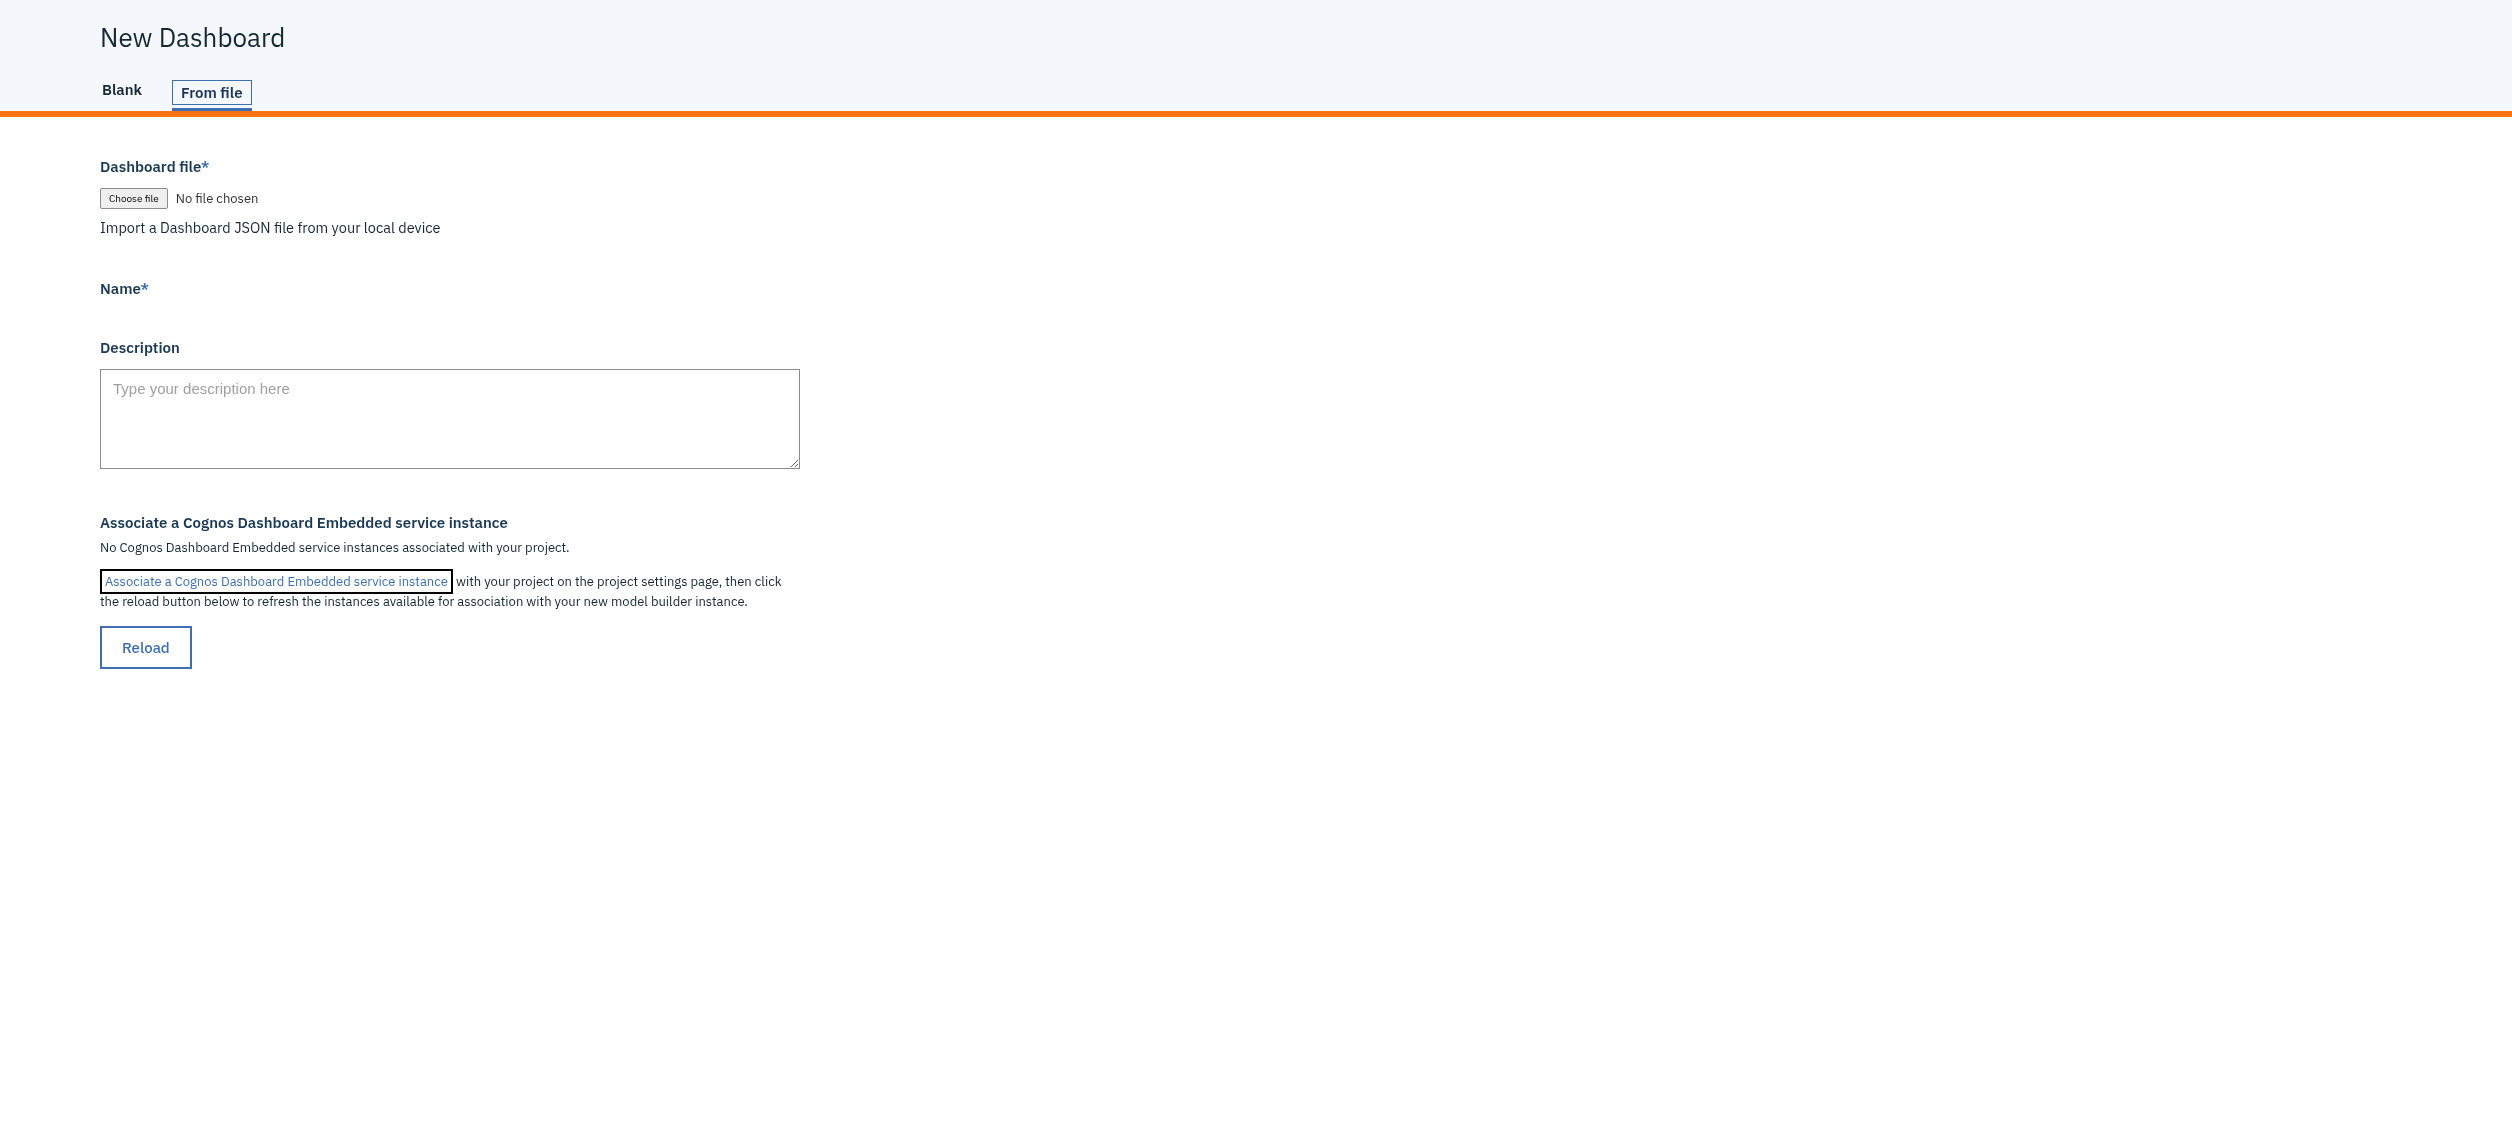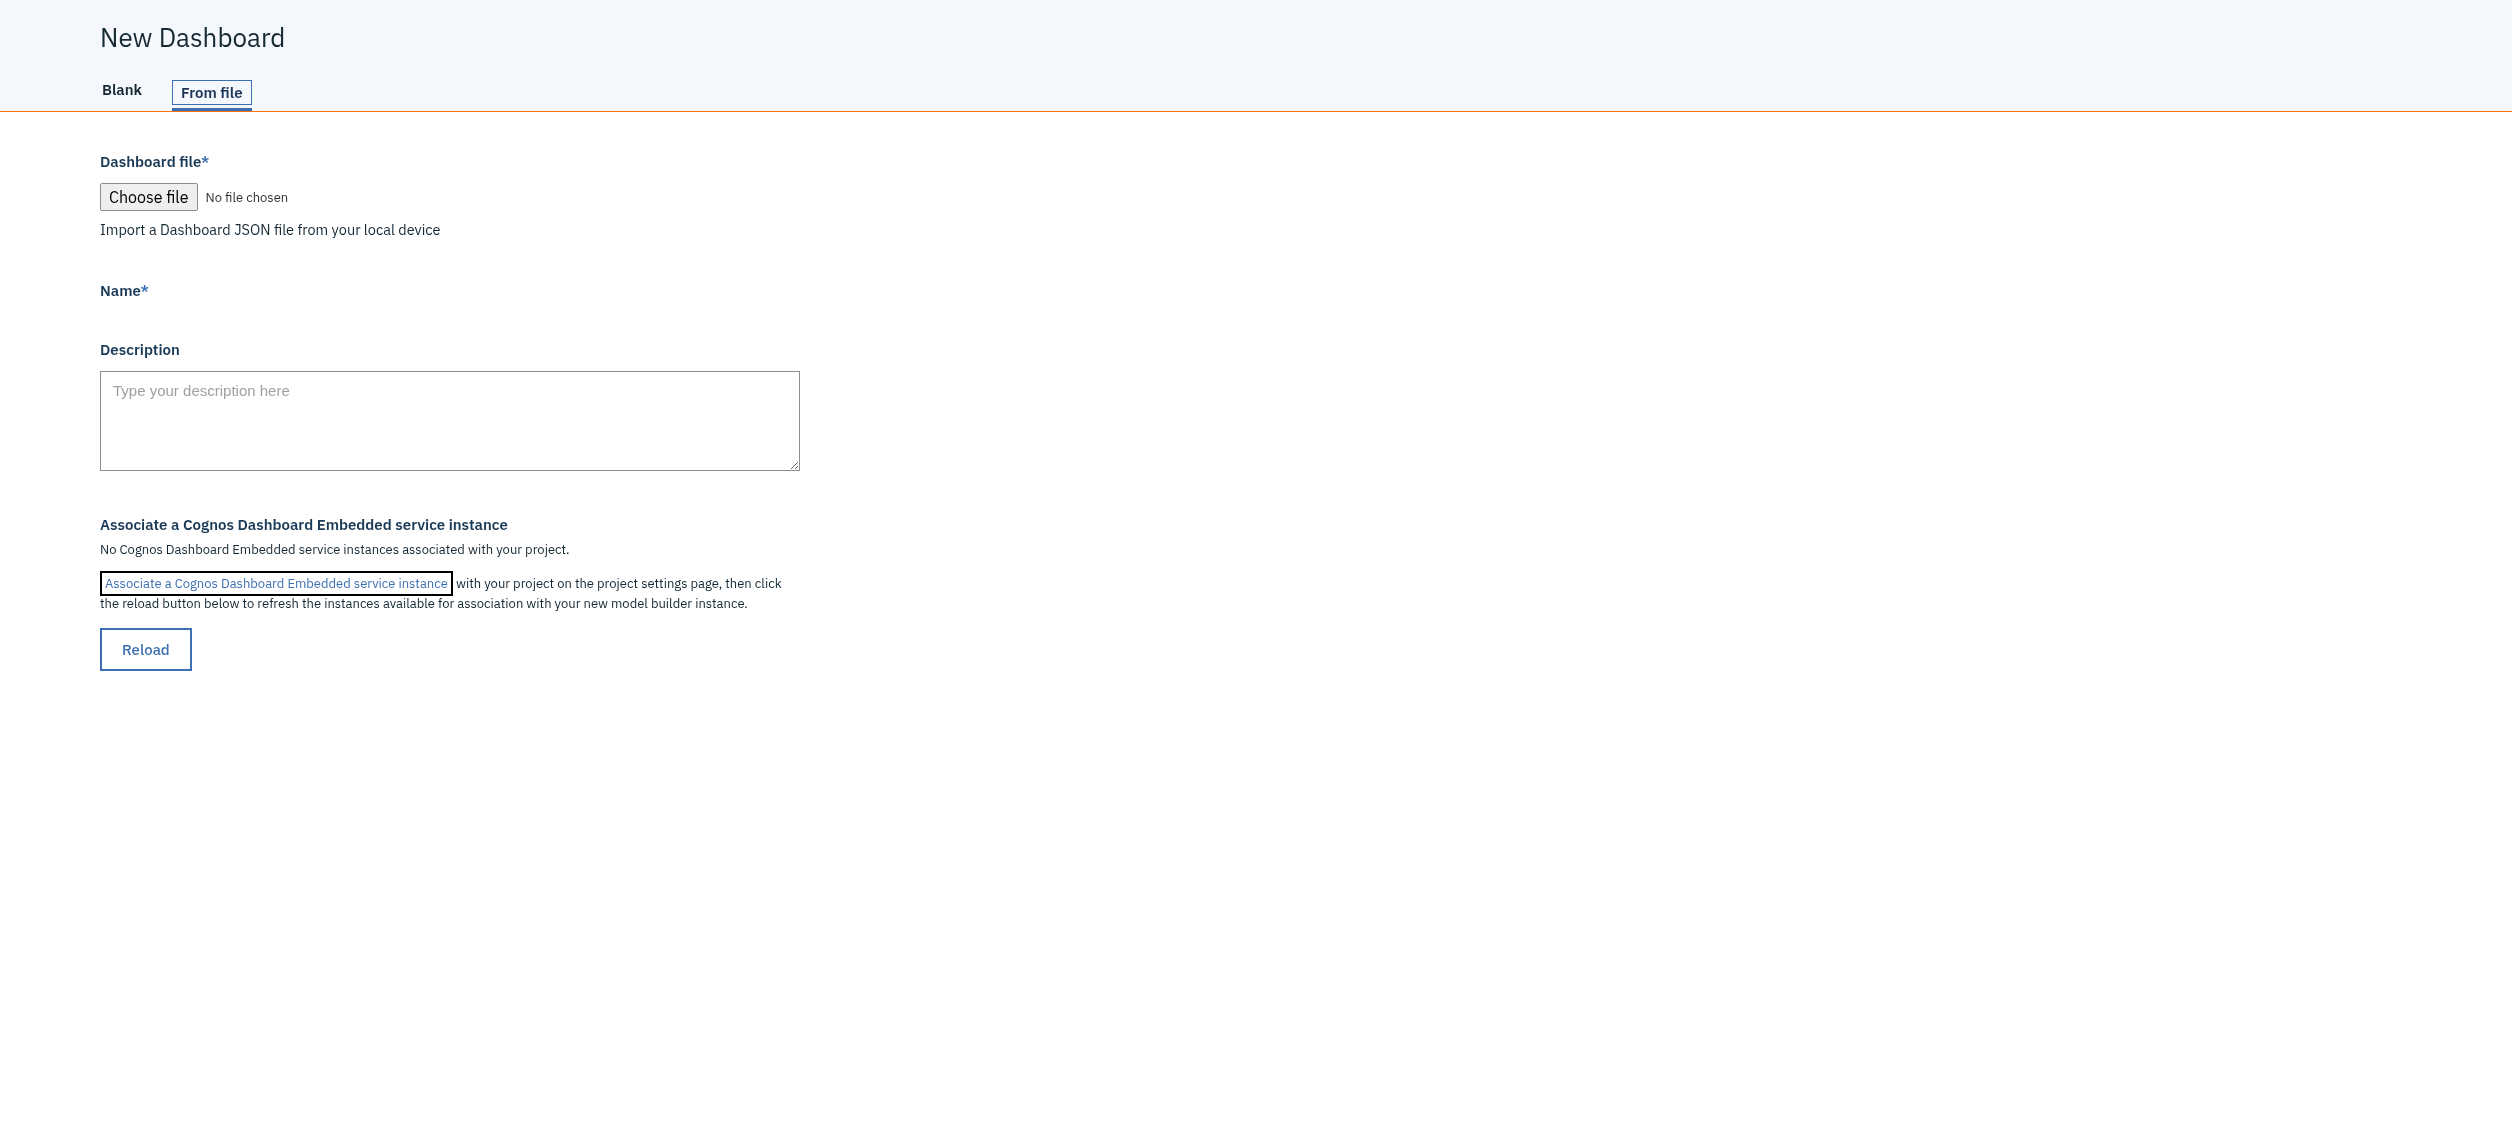--- a/index.html
+++ b/index.html
@@ -7,21 +7,21 @@
       margin: 0;
       padding: 0;
     }
     body {
       font-family: "IBM Plex Sans", -apple-system, BlinkMacSystemFont, "Segoe UI", Helvetica, Arial, sans-serif;
       color: #152935;
       background: #fff;
     }
     .header-region {
       background: #f4f7fb;
-      border-bottom: 1px solid #f97316;
+      border-bottom: 6px solid #f97316;
       padding: 20px 0 0 0;
     }
     .inner {
       max-width: 1400px;
       padding: 0 100px;
     }
     .page-title {
       font-size: 26px;
       font-weight: 400;
       color: #152935;
@@ -73,21 +73,21 @@
       color: #3d70b2;
     }
     .file-row {
       display: flex;
       align-items: center;
       gap: 8px;
       margin-bottom: 8px;
     }
     .choose-file-btn {
       font-family: inherit;
-      font-size: 16px;
+      font-size: 10px;
       padding: 3px 8px;
       background: #efefef;
       border: 1px solid #8c8c8c;
       border-radius: 2px;
       cursor: pointer;
     }
     .file-status {
       font-size: 13px;
       color: #333;
     }

